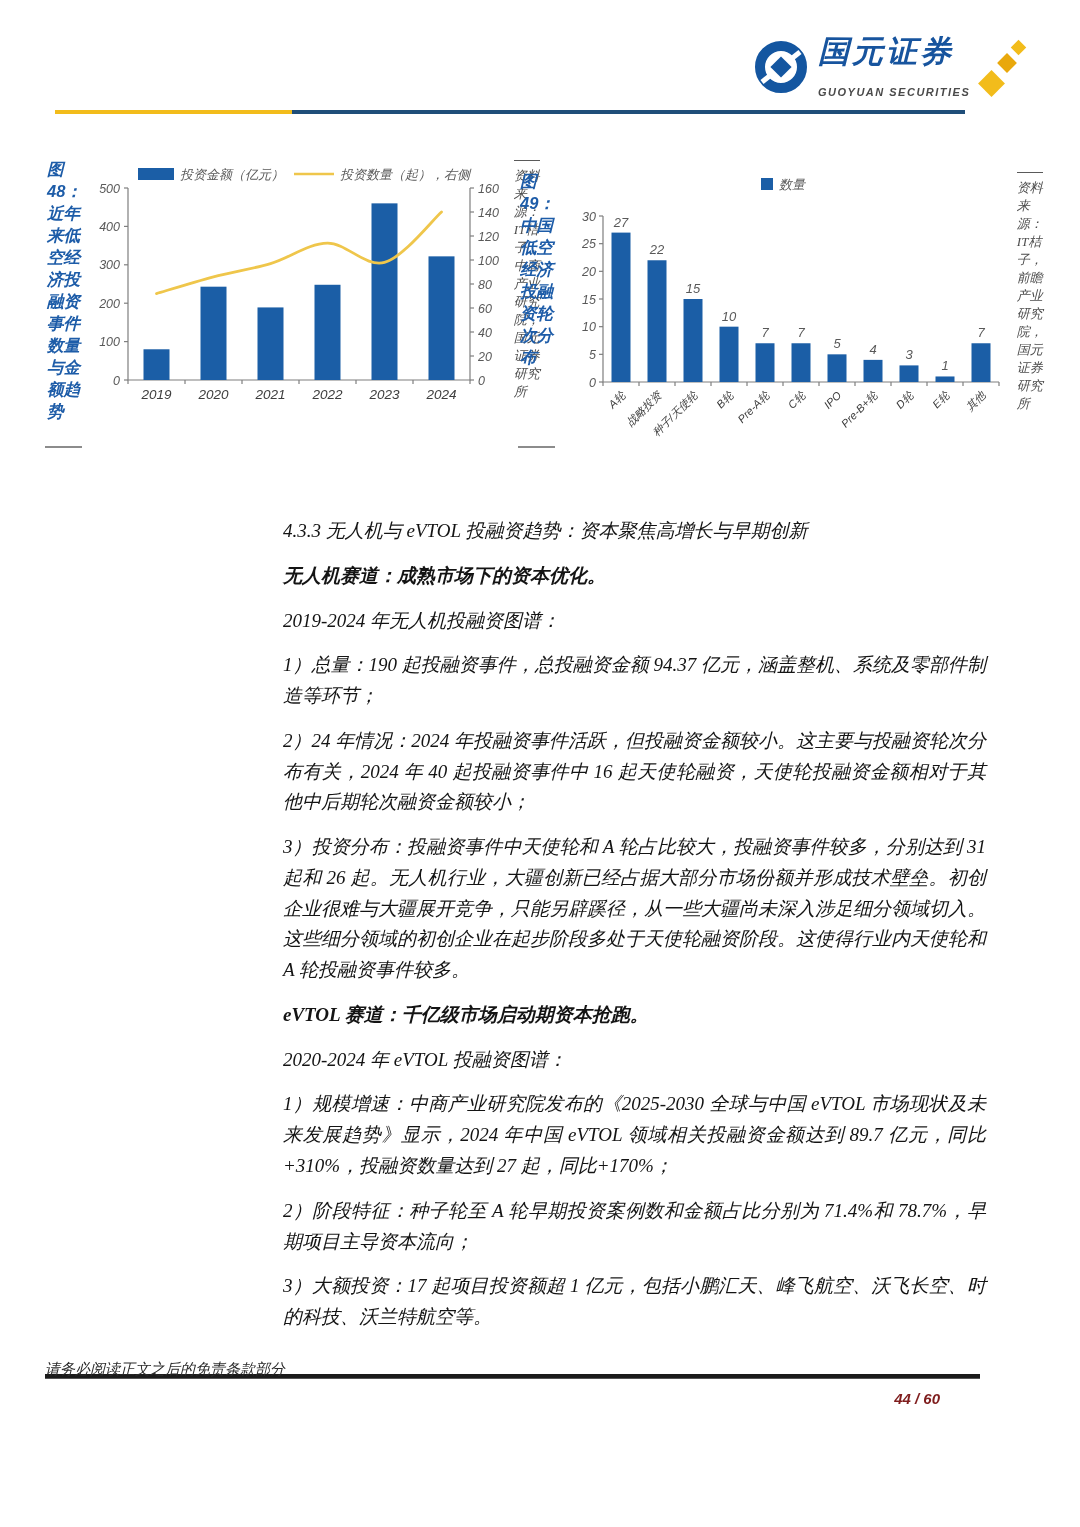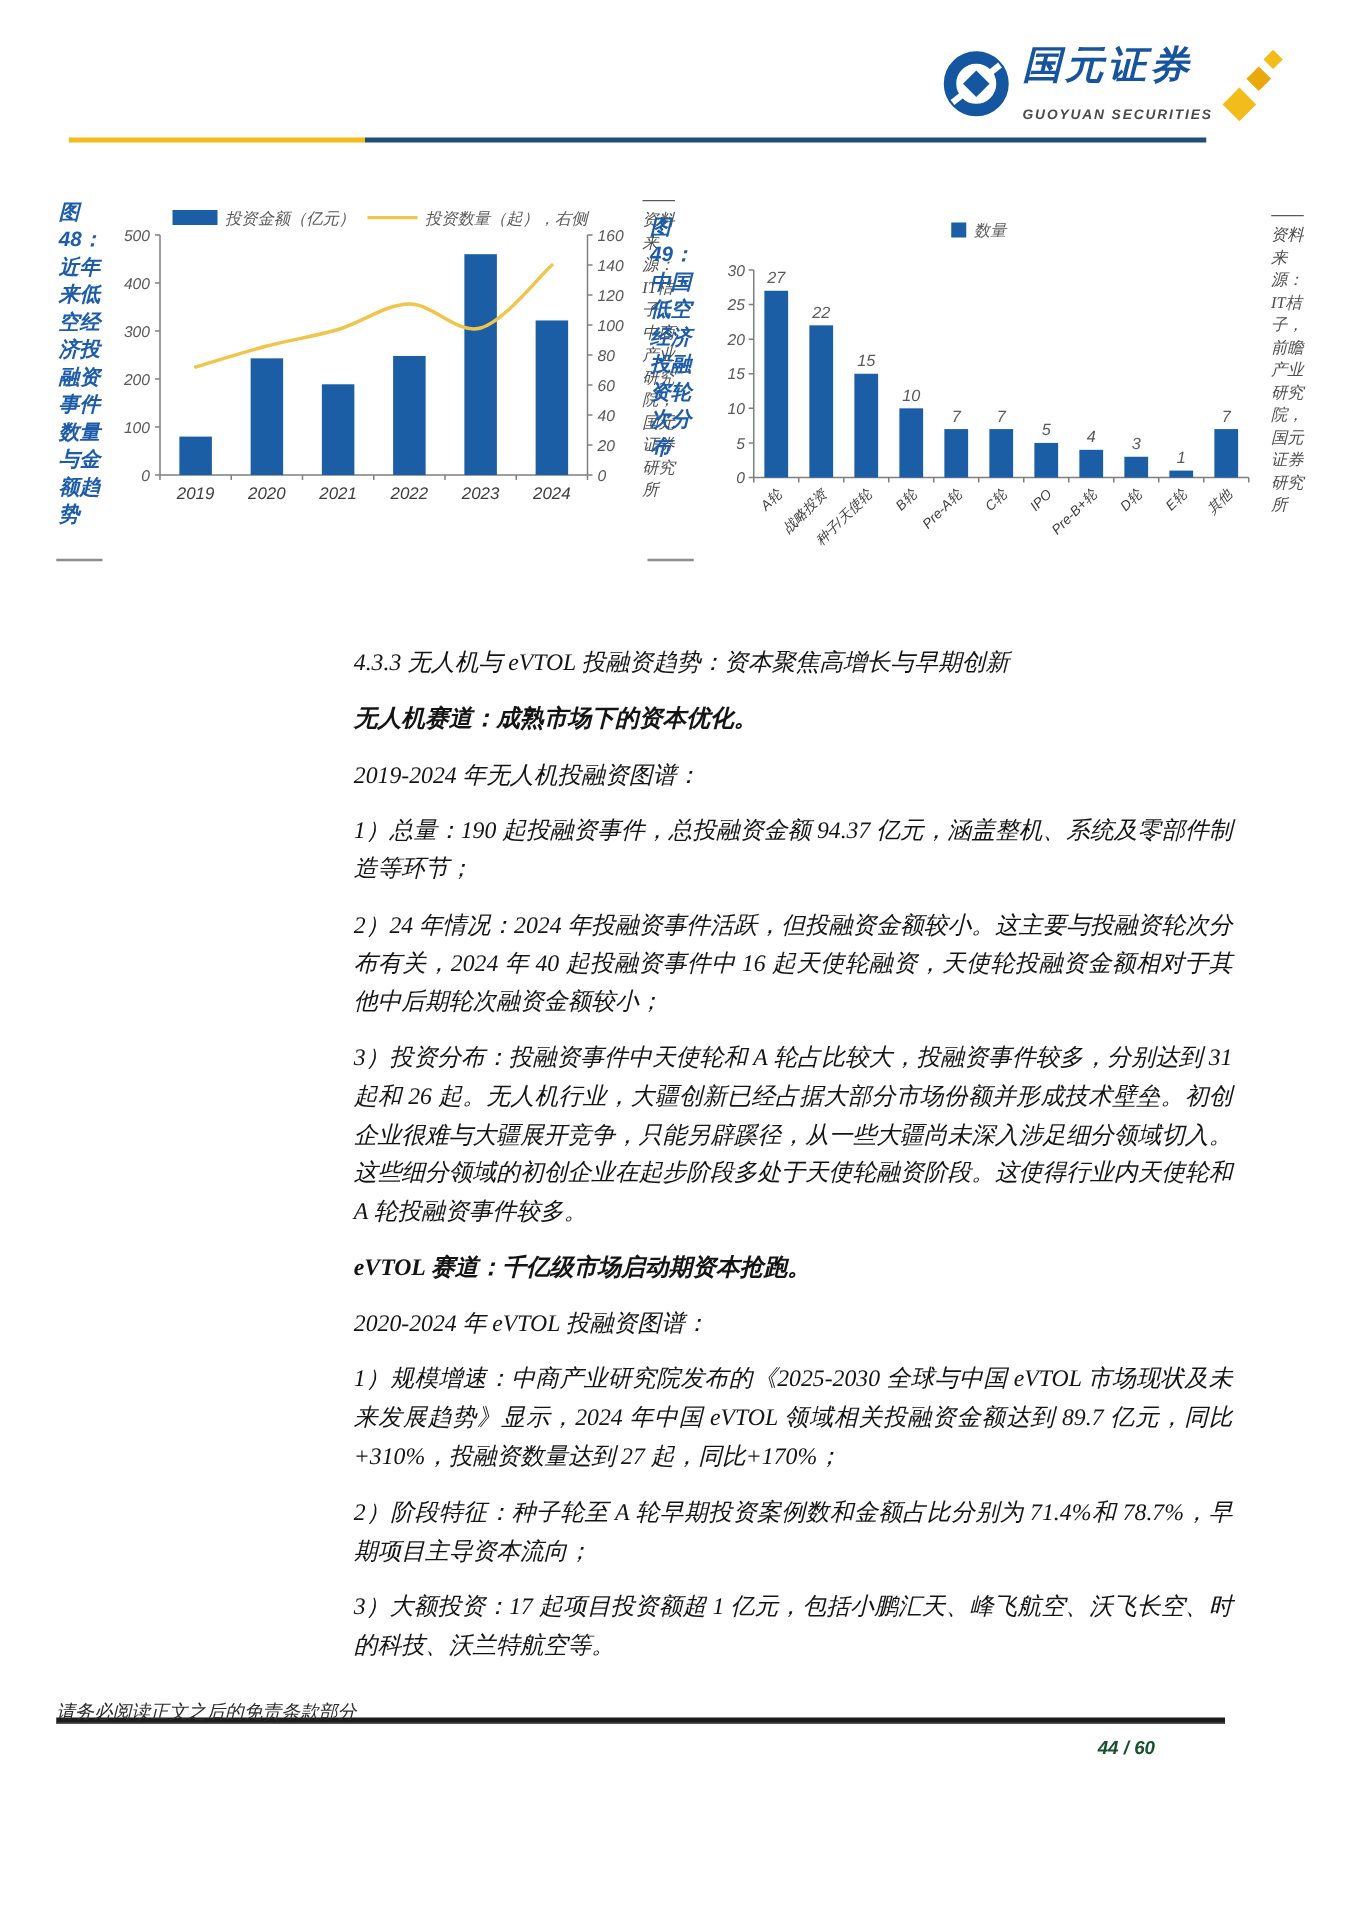--- a/index.html
+++ b/index.html
@@ -34,22 +34,22 @@
   
   .body-text{position:absolute;top:516px;left:283px;width:703px;
              font-size:19px;line-height:1.62;text-align:justify;}
   .body-text p{margin:0 0 14px 0;}
   .body-text p.bold{font-weight:bold;}
 
   
   .footer-rule{position:absolute;top:1374px;left:45px;width:935px;height:4px;
                background:#1b1b1b;border-bottom:1px solid #555;}
   .footer-disclaimer{position:absolute;top:1360px;left:45px;font-size:15px;color:#2b2b2b;}
-  .footer-page{position:absolute;top:1390px;right:156px;font-size:15px;font-weight:bold;
-               font-family:"Liberation Sans","DejaVu Sans",sans-serif;color:#14532d;}
+  .footer-page{position:absolute;top:1390px;right:140px;font-size:15px;font-weight:bold;
+               font-family:"Liberation Sans","DejaVu Sans",sans-serif;color:#7f1d1d;}
 
   svg text{font-family:"Liberation Sans","DejaVu Sans",sans-serif;}
 </style>
 </head>
 <body>
 
 <div class="page">
 
   <div class="header-logo">
     <svg class="logo-mark" width="58" height="58" viewBox="0 0 58 58">

